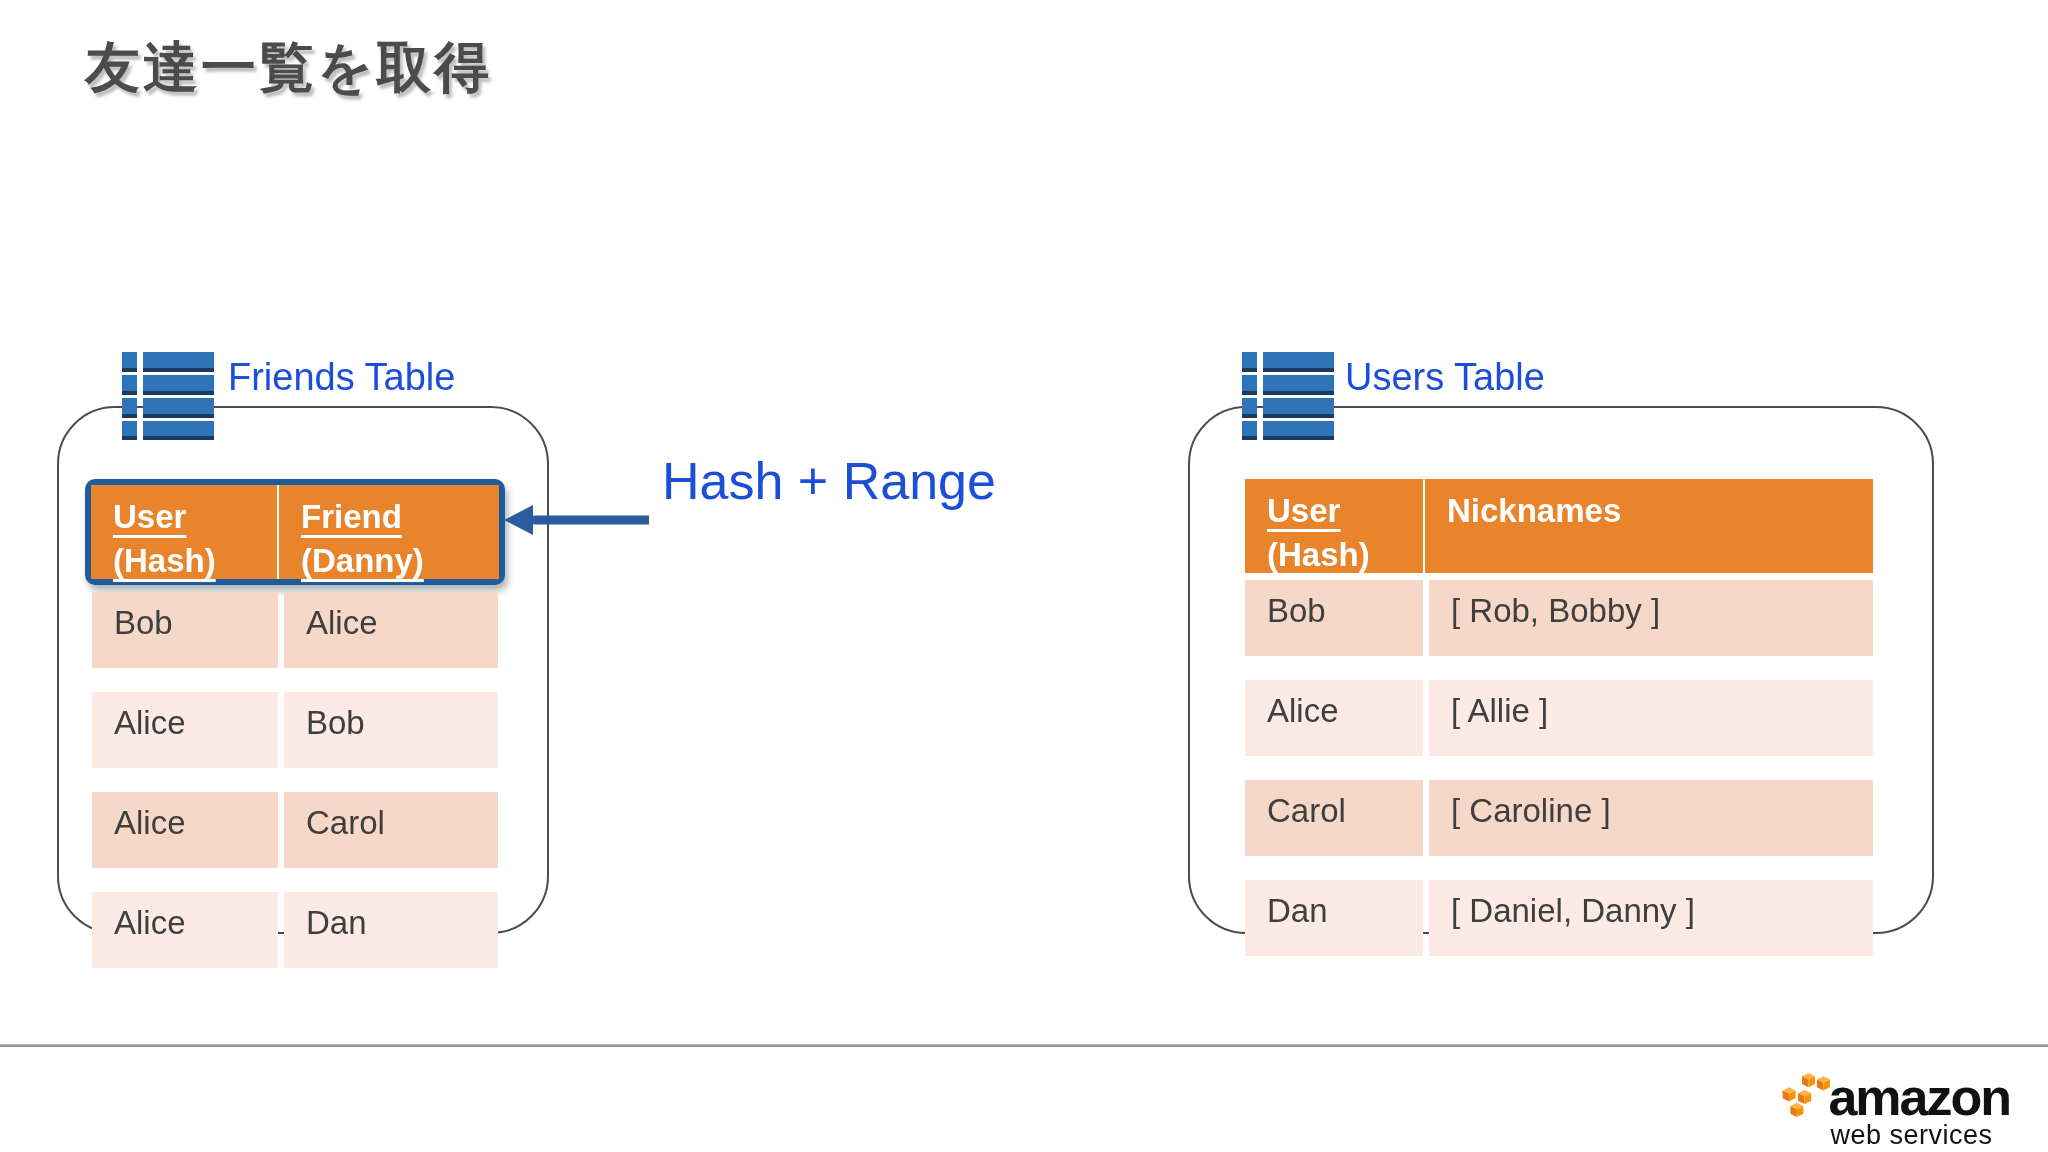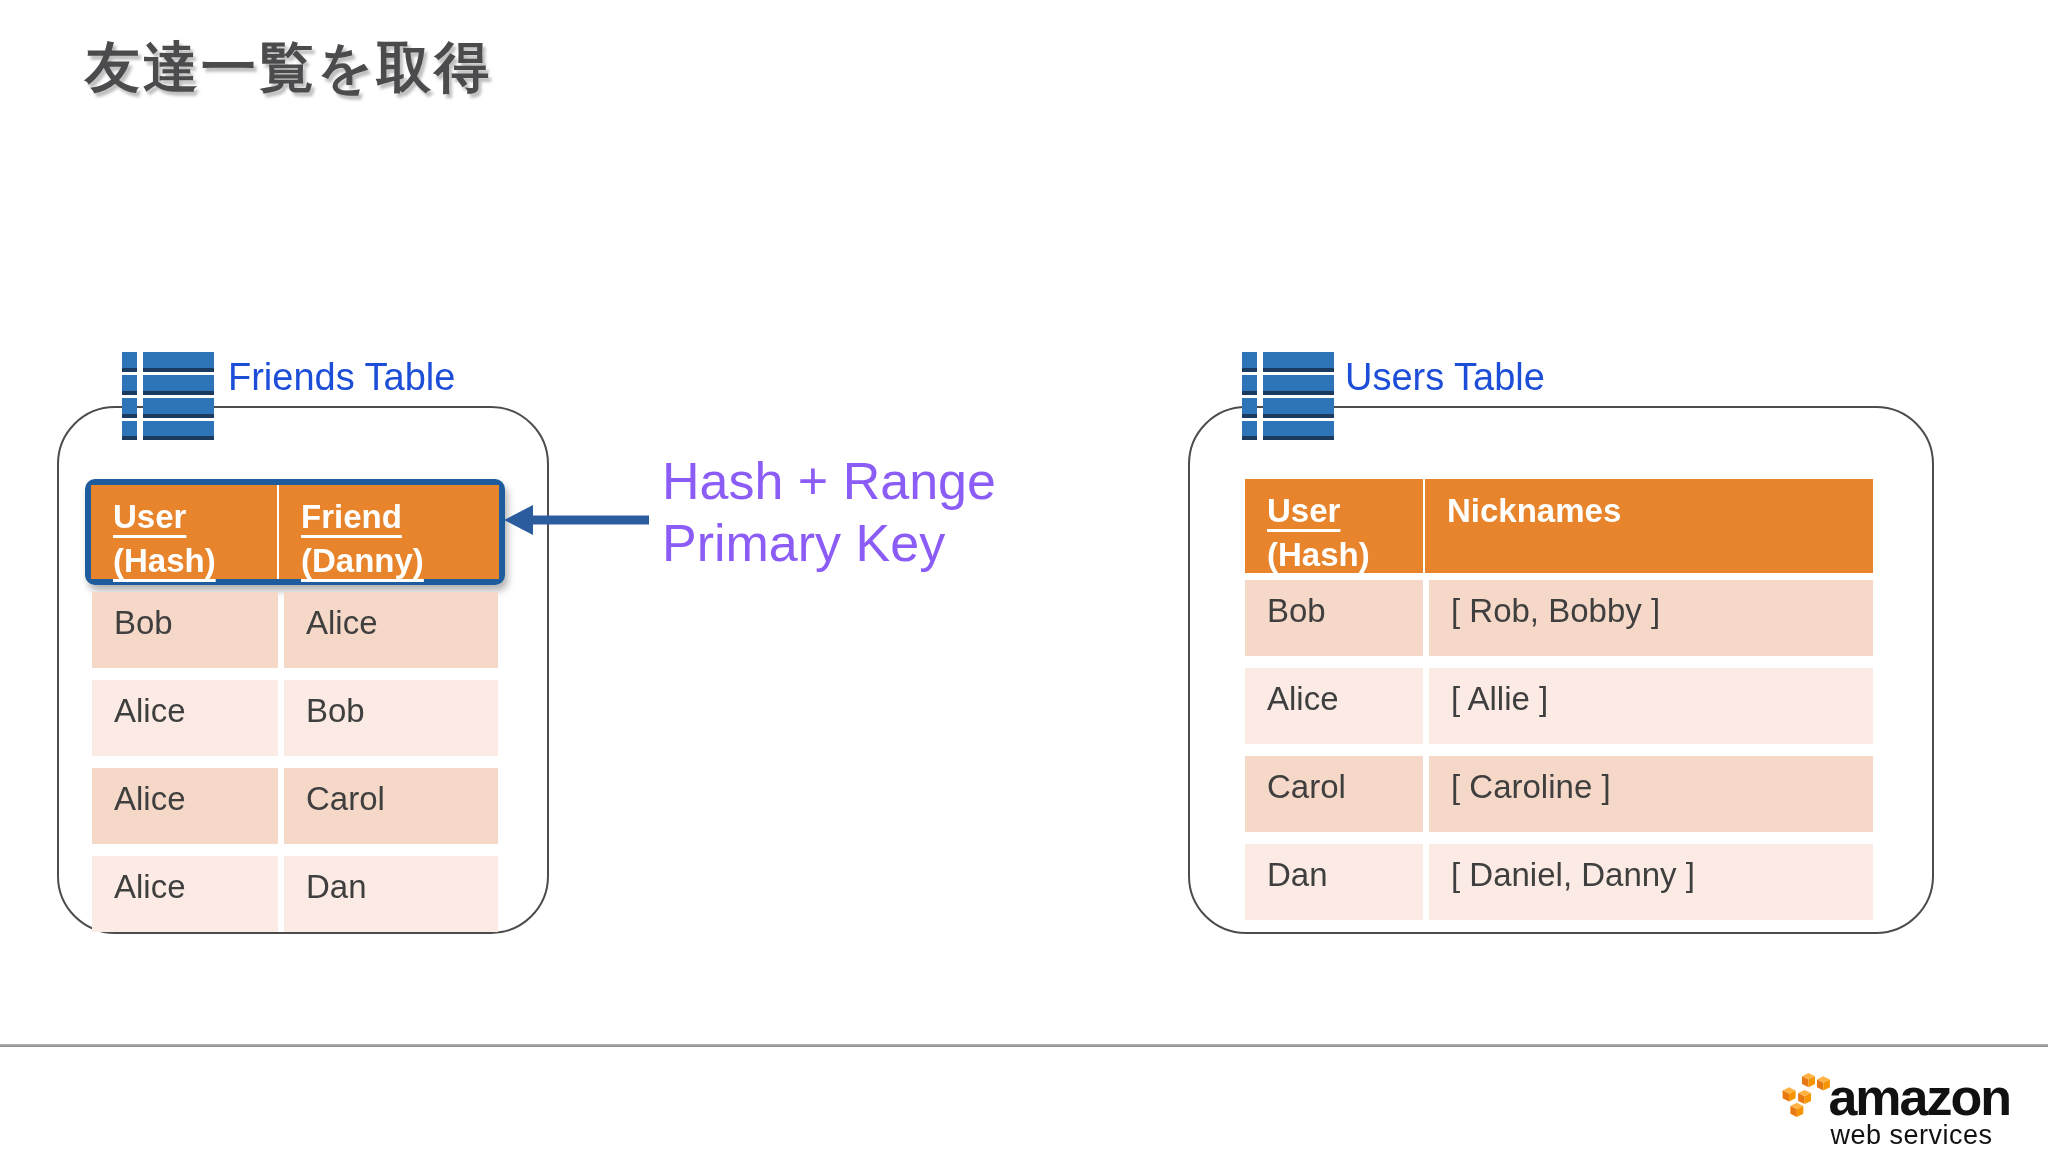--- a/index.html
+++ b/index.html
@@ -49,35 +49,35 @@
     background:#e8842c;color:#ffffff;font-size:33px;font-weight:bold;
     height:94px;padding:10px 0 0 22px;box-sizing:border-box;line-height:1.32;
   }
   .hcell .ln{display:block;}
   .hcell.u .ln{text-decoration:underline;text-decoration-thickness:3px;text-underline-offset:7px;}
   .tbl.friends .hc1{width:186px;}
   .tbl.friends .hc2{flex:1;}
   .tbl.users .hc1{width:178px;}
   .tbl.users .hc2{flex:1;}
 
-  .rows{margin-top:7px;display:flex;flex-direction:column;gap:12px;}
+  .rows{margin-top:7px;display:flex;flex-direction:column;gap:24px;}
   .row{display:flex;gap:6px;height:76px;}
   .cell{
     font-size:33px;color:#3f3f3f;padding:12px 0 0 22px;box-sizing:border-box;
   }
   .tbl.friends .c1{width:186px;}
   .tbl.users .c1{width:178px;}
   .c2{flex:1;}
   .row:nth-child(odd) .cell{background:#f6d8c8;}
   .row:nth-child(even) .cell{background:#fbebe4;}
 
   
   .annotation{
     position:absolute;left:662px;top:450px;
-    font-size:52px;color:#8b5cf6;line-height:1.2;
+    font-size:52px;color:#1d4ed8;line-height:1.2;
   }
   .arrow{position:absolute;left:503px;top:501px;width:146px;height:38px;}
 
   
   .footer-line{
     position:absolute;left:0;top:1044px;width:2048px;height:3px;
     background:linear-gradient(#b3b3b3,#8c8c8c);
   }
   .aws-logo{
     position:absolute;left:1780px;top:1060px;width:230px;height:75px;
@@ -148,21 +148,20 @@
     </div>
   </div>
 </div>
 
 <svg class="arrow" viewBox="0 0 146 38">
   <polygon points="1,19 30,4 30,34" fill="#2b5c9e"></polygon>
   <rect x="27" y="14.5" width="119" height="9" fill="#2b5c9e"></rect>
 </svg>
 <div class="annotation">
   <div>Hash + Range</div>
-  <div>Primary Key</div>
 </div>
 
 <div class="container users"></div>
 
 <svg class="tbl-icon u" viewBox="0 0 92 88">
   <g>
     <rect x="0" y="0" width="15" height="16" fill="#2e74b9"></rect>
       <rect x="0" y="16" width="15" height="4" fill="#1b3a5f"></rect>
     <rect x="21" y="0" width="71" height="16" fill="#2e74b9"></rect>
       <rect x="21" y="16" width="71" height="4" fill="#1b3a5f"></rect>

